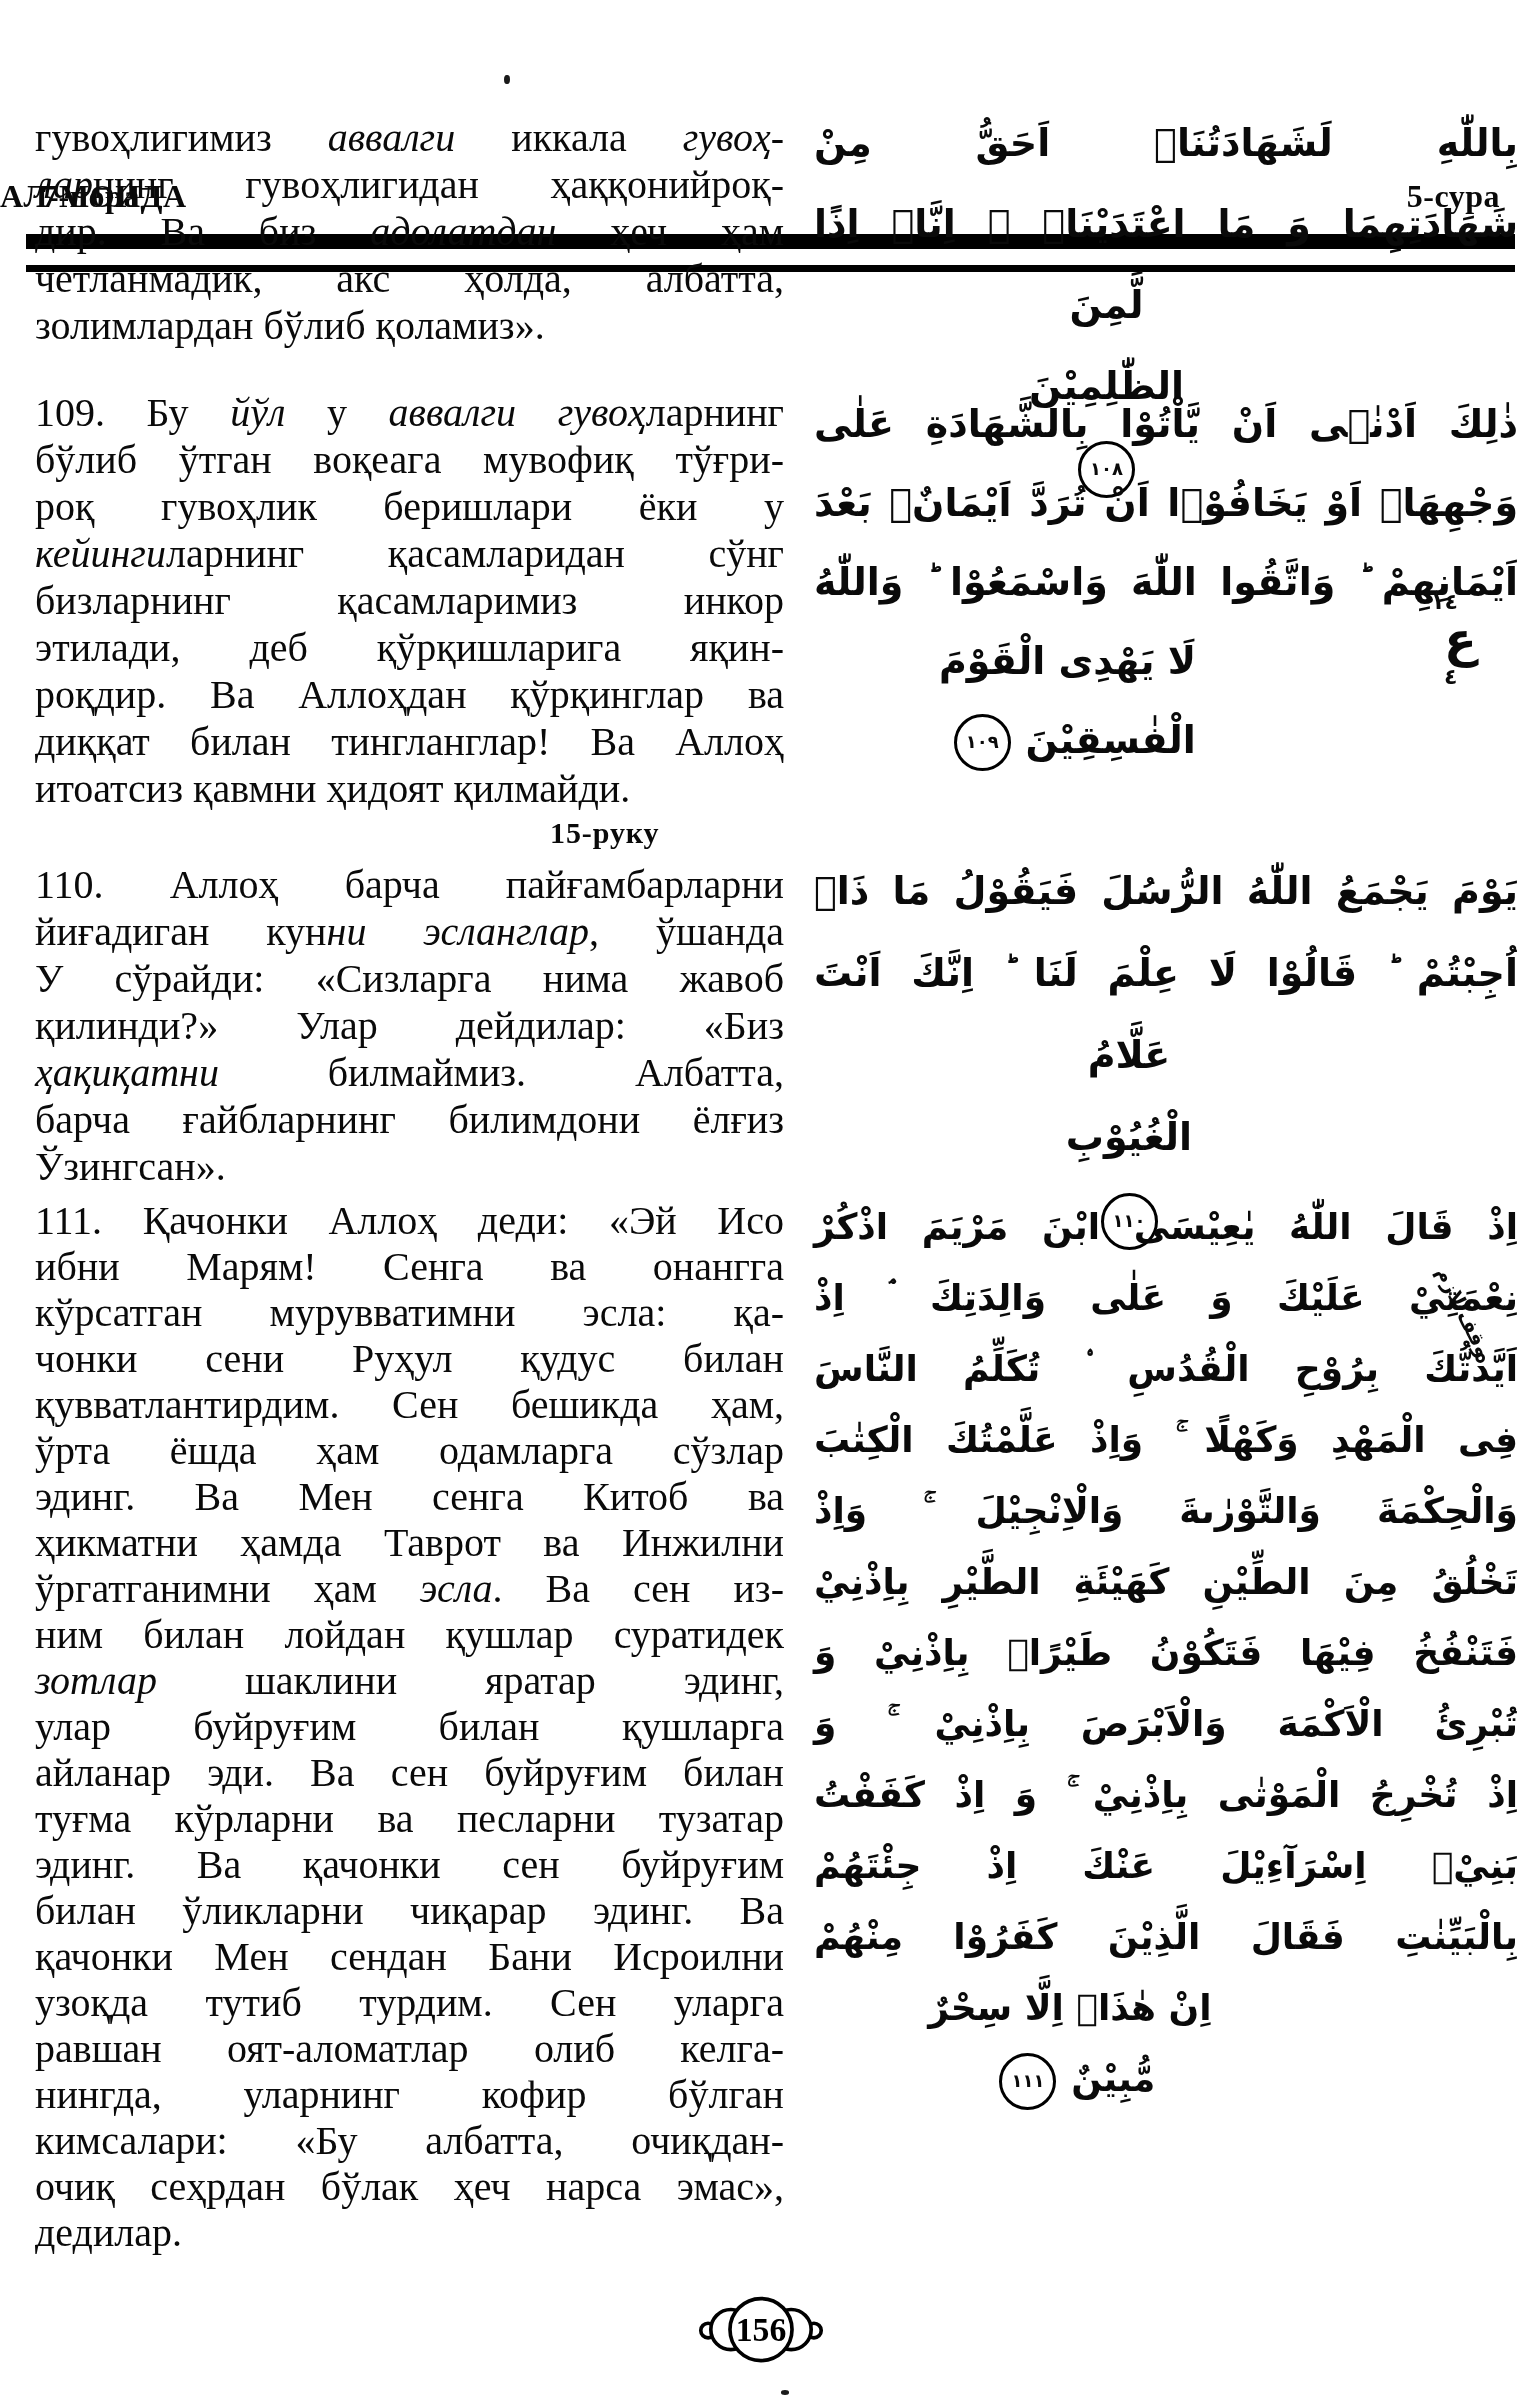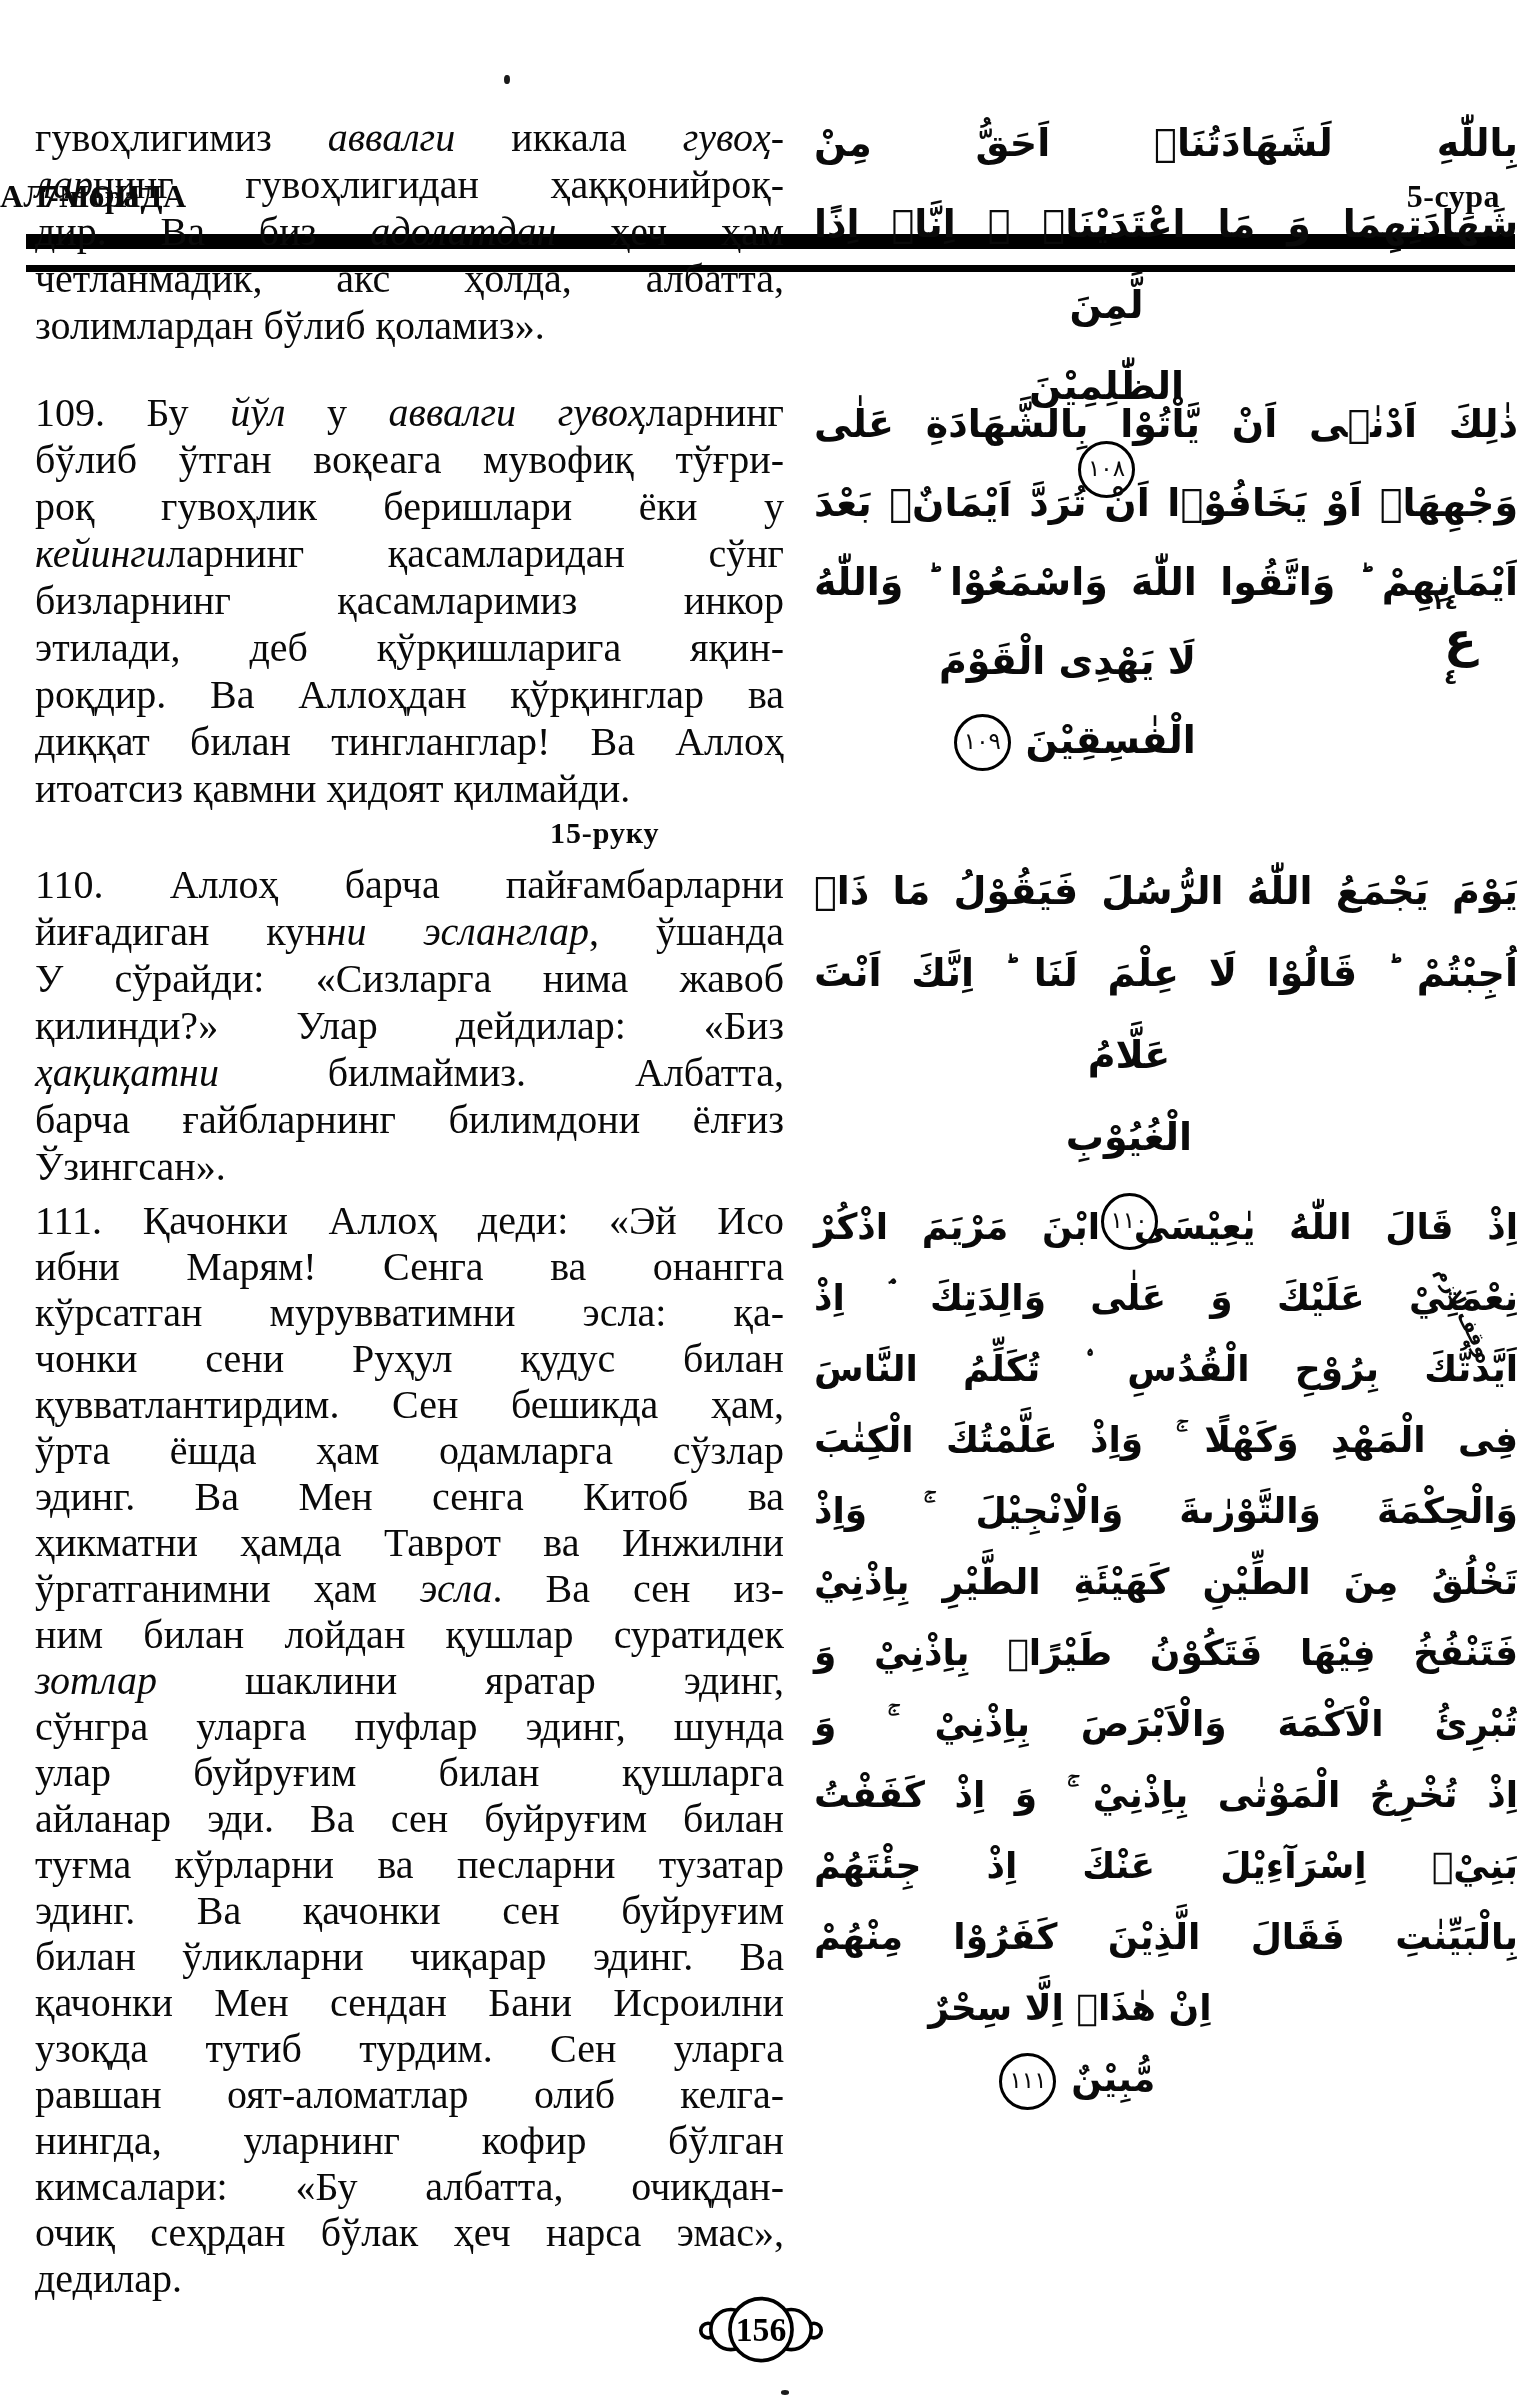--- a/index.html
+++ b/index.html
@@ -65,23 +65,23 @@
   .arb1{top:385px;font-size:38px;}  .arb1 .ar-line{line-height:79px;height:79px;}
   .arb2{top:850px;font-size:38px;}  .arb2 .ar-line{line-height:82px;height:82px;}
   .arb3{top:1191px;font-size:36px;} .arb3 .ar-line{line-height:71px;height:71px;}
   .arb0 .ar-end{margin-right:302px;margin-left:183px;}
   .arb1 .ar-end{margin-right:307px;margin-left:110px;}
   .arb2 .ar-end{margin-right:298px;margin-left:224px;}
   .arb3 .ar-end{margin-right:302px;margin-left:110px;}
   .verse-circle{
     display:inline-block;width:51px;height:51px;
     border:3.7px solid #000;border-radius:50%;
-    font-size:23px;line-height:49px;text-align:right;
+    font-size:18px;line-height:49px;text-align:right;
     vertical-align:middle;margin:0 14.7px;
-    font-weight:400;
+    font-weight:700;
   }
 
   
   .ruku-marker{
     position:absolute;left:1444px;top:591px;width:57px;
     text-align:left;direction:rtl;
     font-family:"DejaVu Sans", sans-serif;font-weight:700;line-height:1;
   }
   .ruku-marker .rk-top{display:block;font-size:22px;margin-left:-13px;}
   .ruku-marker .rk-ayn{display:block;font-size:48px;margin:1.8px 0 3.7px;}
@@ -147,21 +147,20 @@
         <div class="uz-line"><span>ибни Марям! Сенга ва онангга</span></div>
         <div class="uz-line"><span>кўрсатган мурувватимни эсла: қа-</span></div>
         <div class="uz-line"><span>чонки сени Руҳул қудус билан</span></div>
         <div class="uz-line"><span>қувватлантирдим. Сен бешикда ҳам,</span></div>
         <div class="uz-line"><span>ўрта ёшда ҳам одамларга сўзлар</span></div>
         <div class="uz-line"><span>эдинг. Ва Мен сенга Китоб ва</span></div>
         <div class="uz-line"><span>ҳикматни ҳамда Таврот ва Инжилни</span></div>
         <div class="uz-line"><span>ўргатганимни ҳам </span><em>эсла</em><span>. Ва сен из-</span></div>
         <div class="uz-line"><span>ним билан лойдан қушлар суратидек</span></div>
         <div class="uz-line"><em>зотлар</em><span> шаклини яратар эдинг,</span></div>
-        <div class="uz-line"><span>сўнгра уларга пуфлар эдинг, шунда</span></div>
         <div class="uz-line"><span>улар буйруғим билан қушларга</span></div>
         <div class="uz-line"><span>айланар эди. Ва сен буйруғим билан</span></div>
         <div class="uz-line"><span>туғма кўрларни ва песларни тузатар</span></div>
         <div class="uz-line"><span>эдинг. Ва қачонки сен буйруғим</span></div>
         <div class="uz-line"><span>билан ўликларни чиқарар эдинг. Ва</span></div>
         <div class="uz-line"><span>қачонки Мен сендан Бани Исроилни</span></div>
         <div class="uz-line"><span>узоқда тутиб турдим. Сен уларга</span></div>
         <div class="uz-line"><span>равшан оят-аломатлар олиб келга-</span></div>
         <div class="uz-line"><span>нингда, уларнинг кофир бўлган</span></div>
         <div class="uz-line"><span>кимсалари: «Бу албатта, очиқдан-</span></div>

